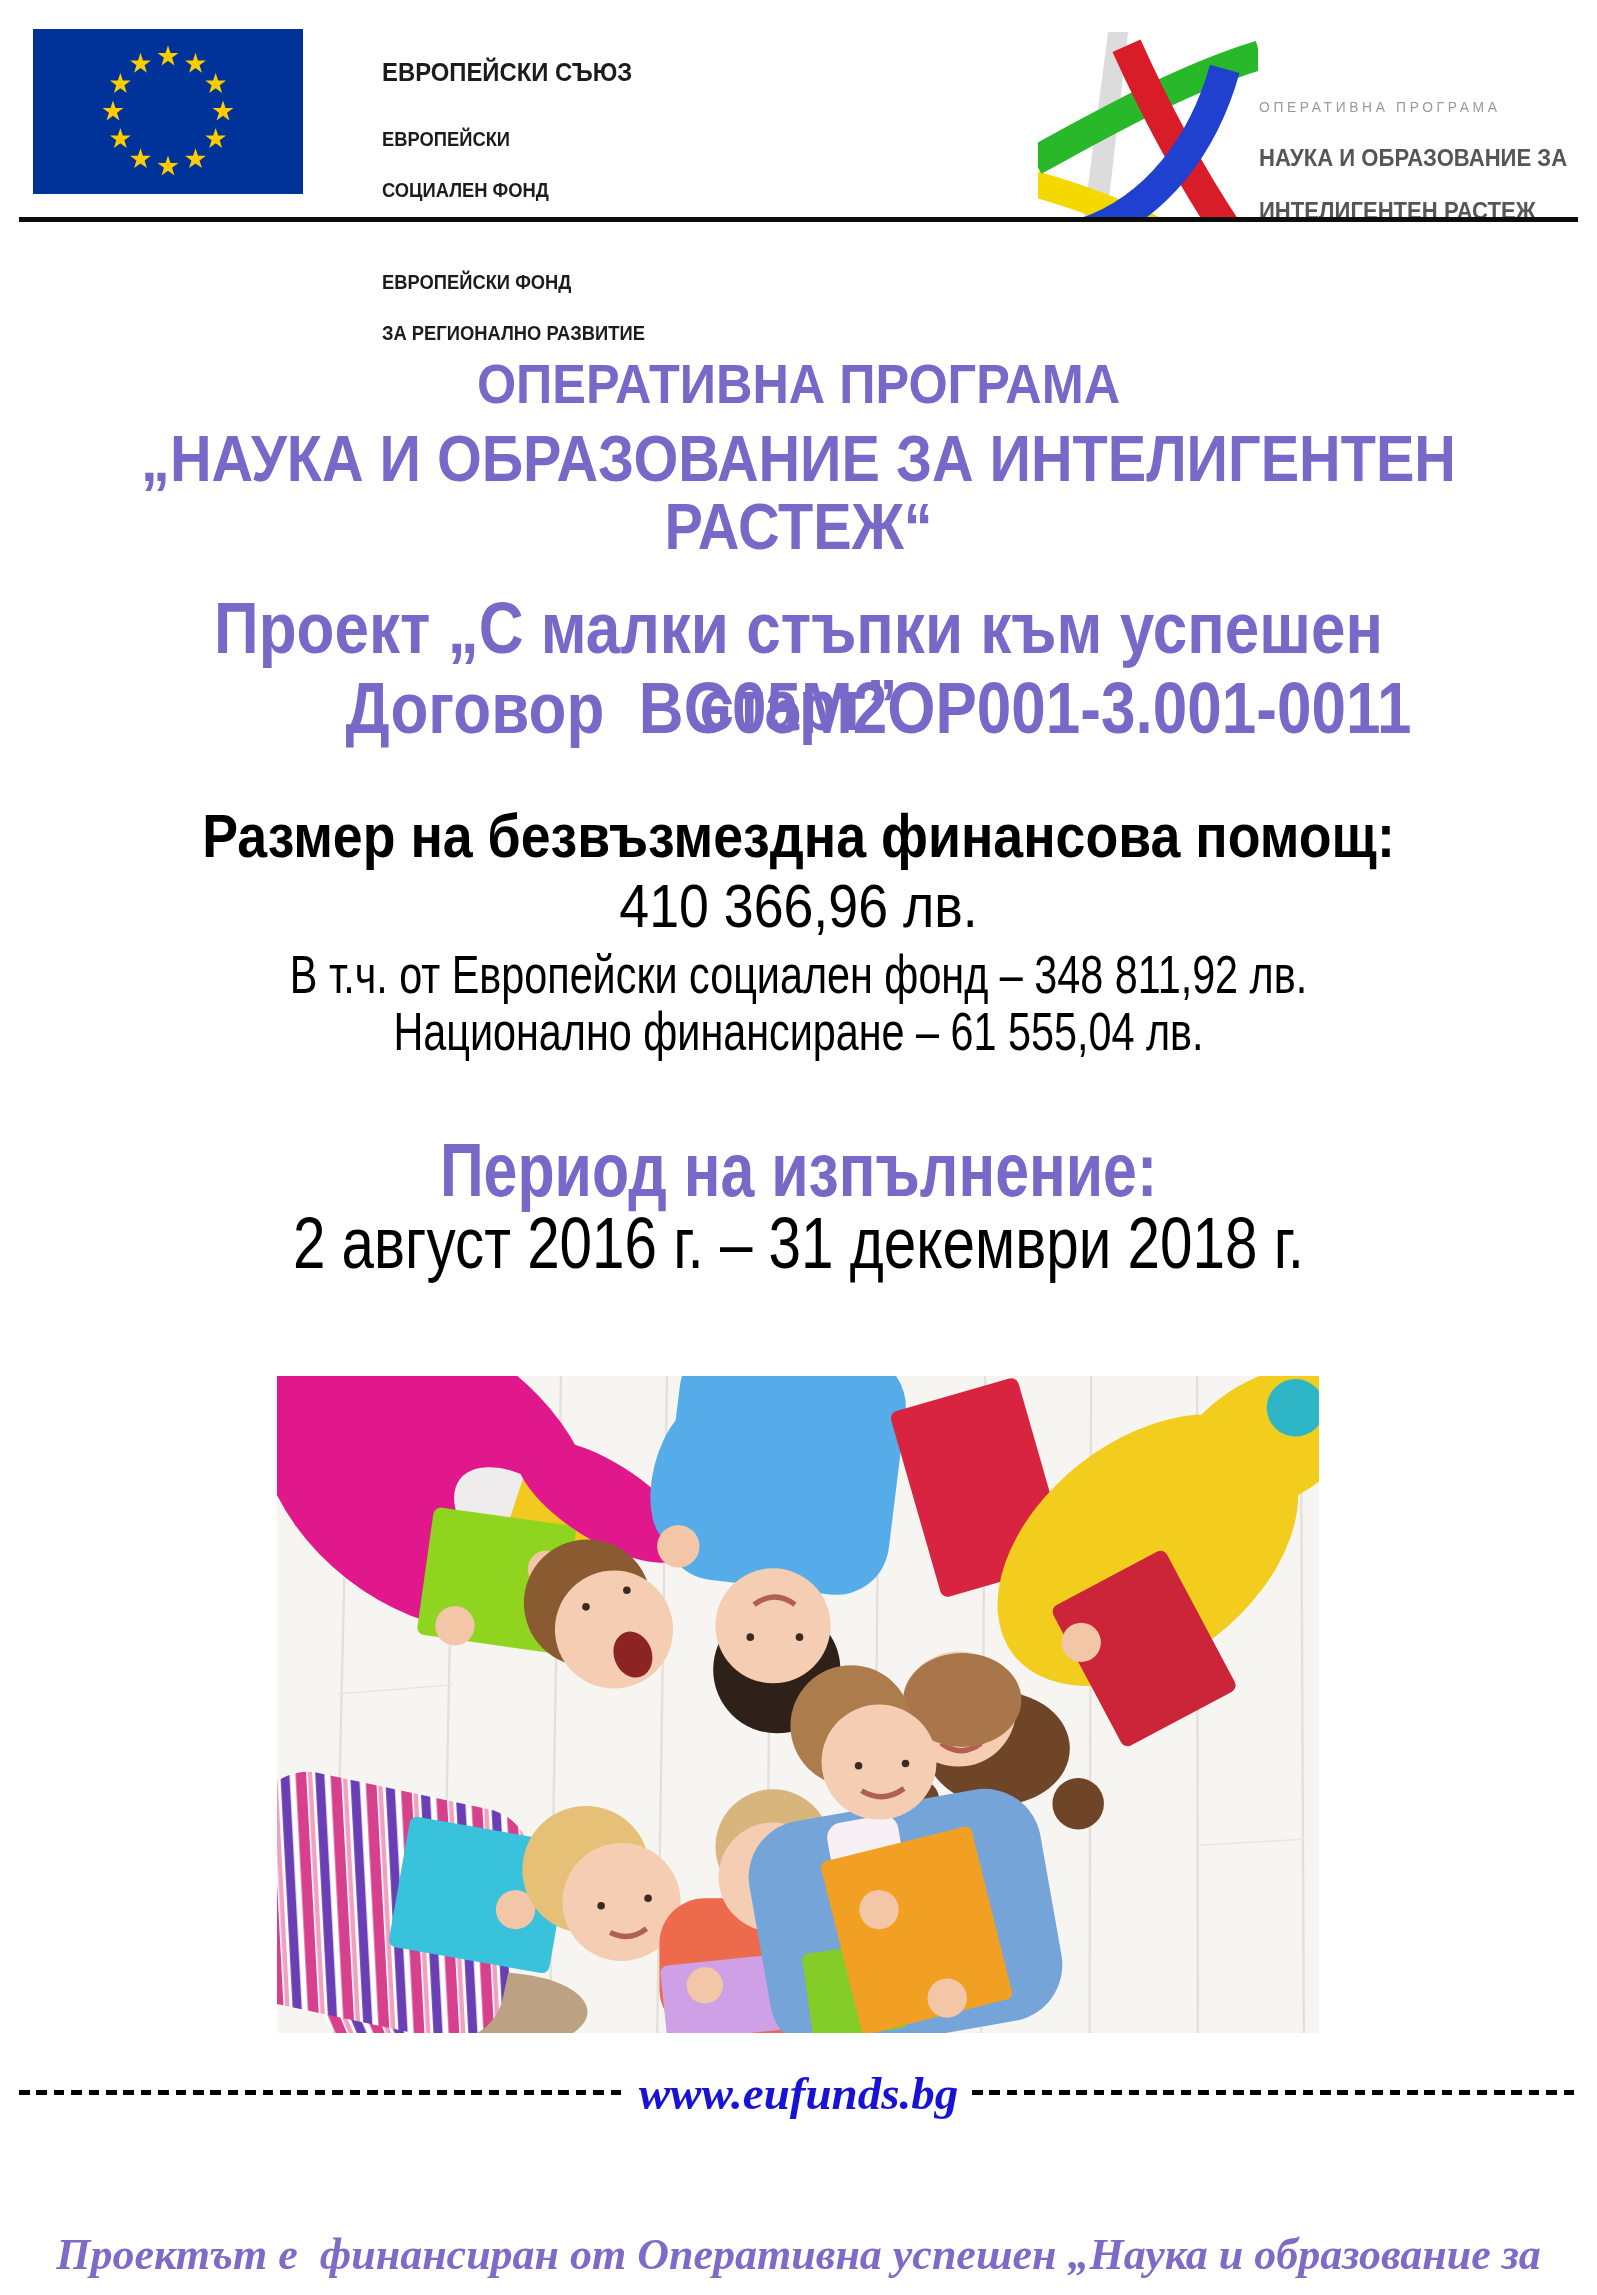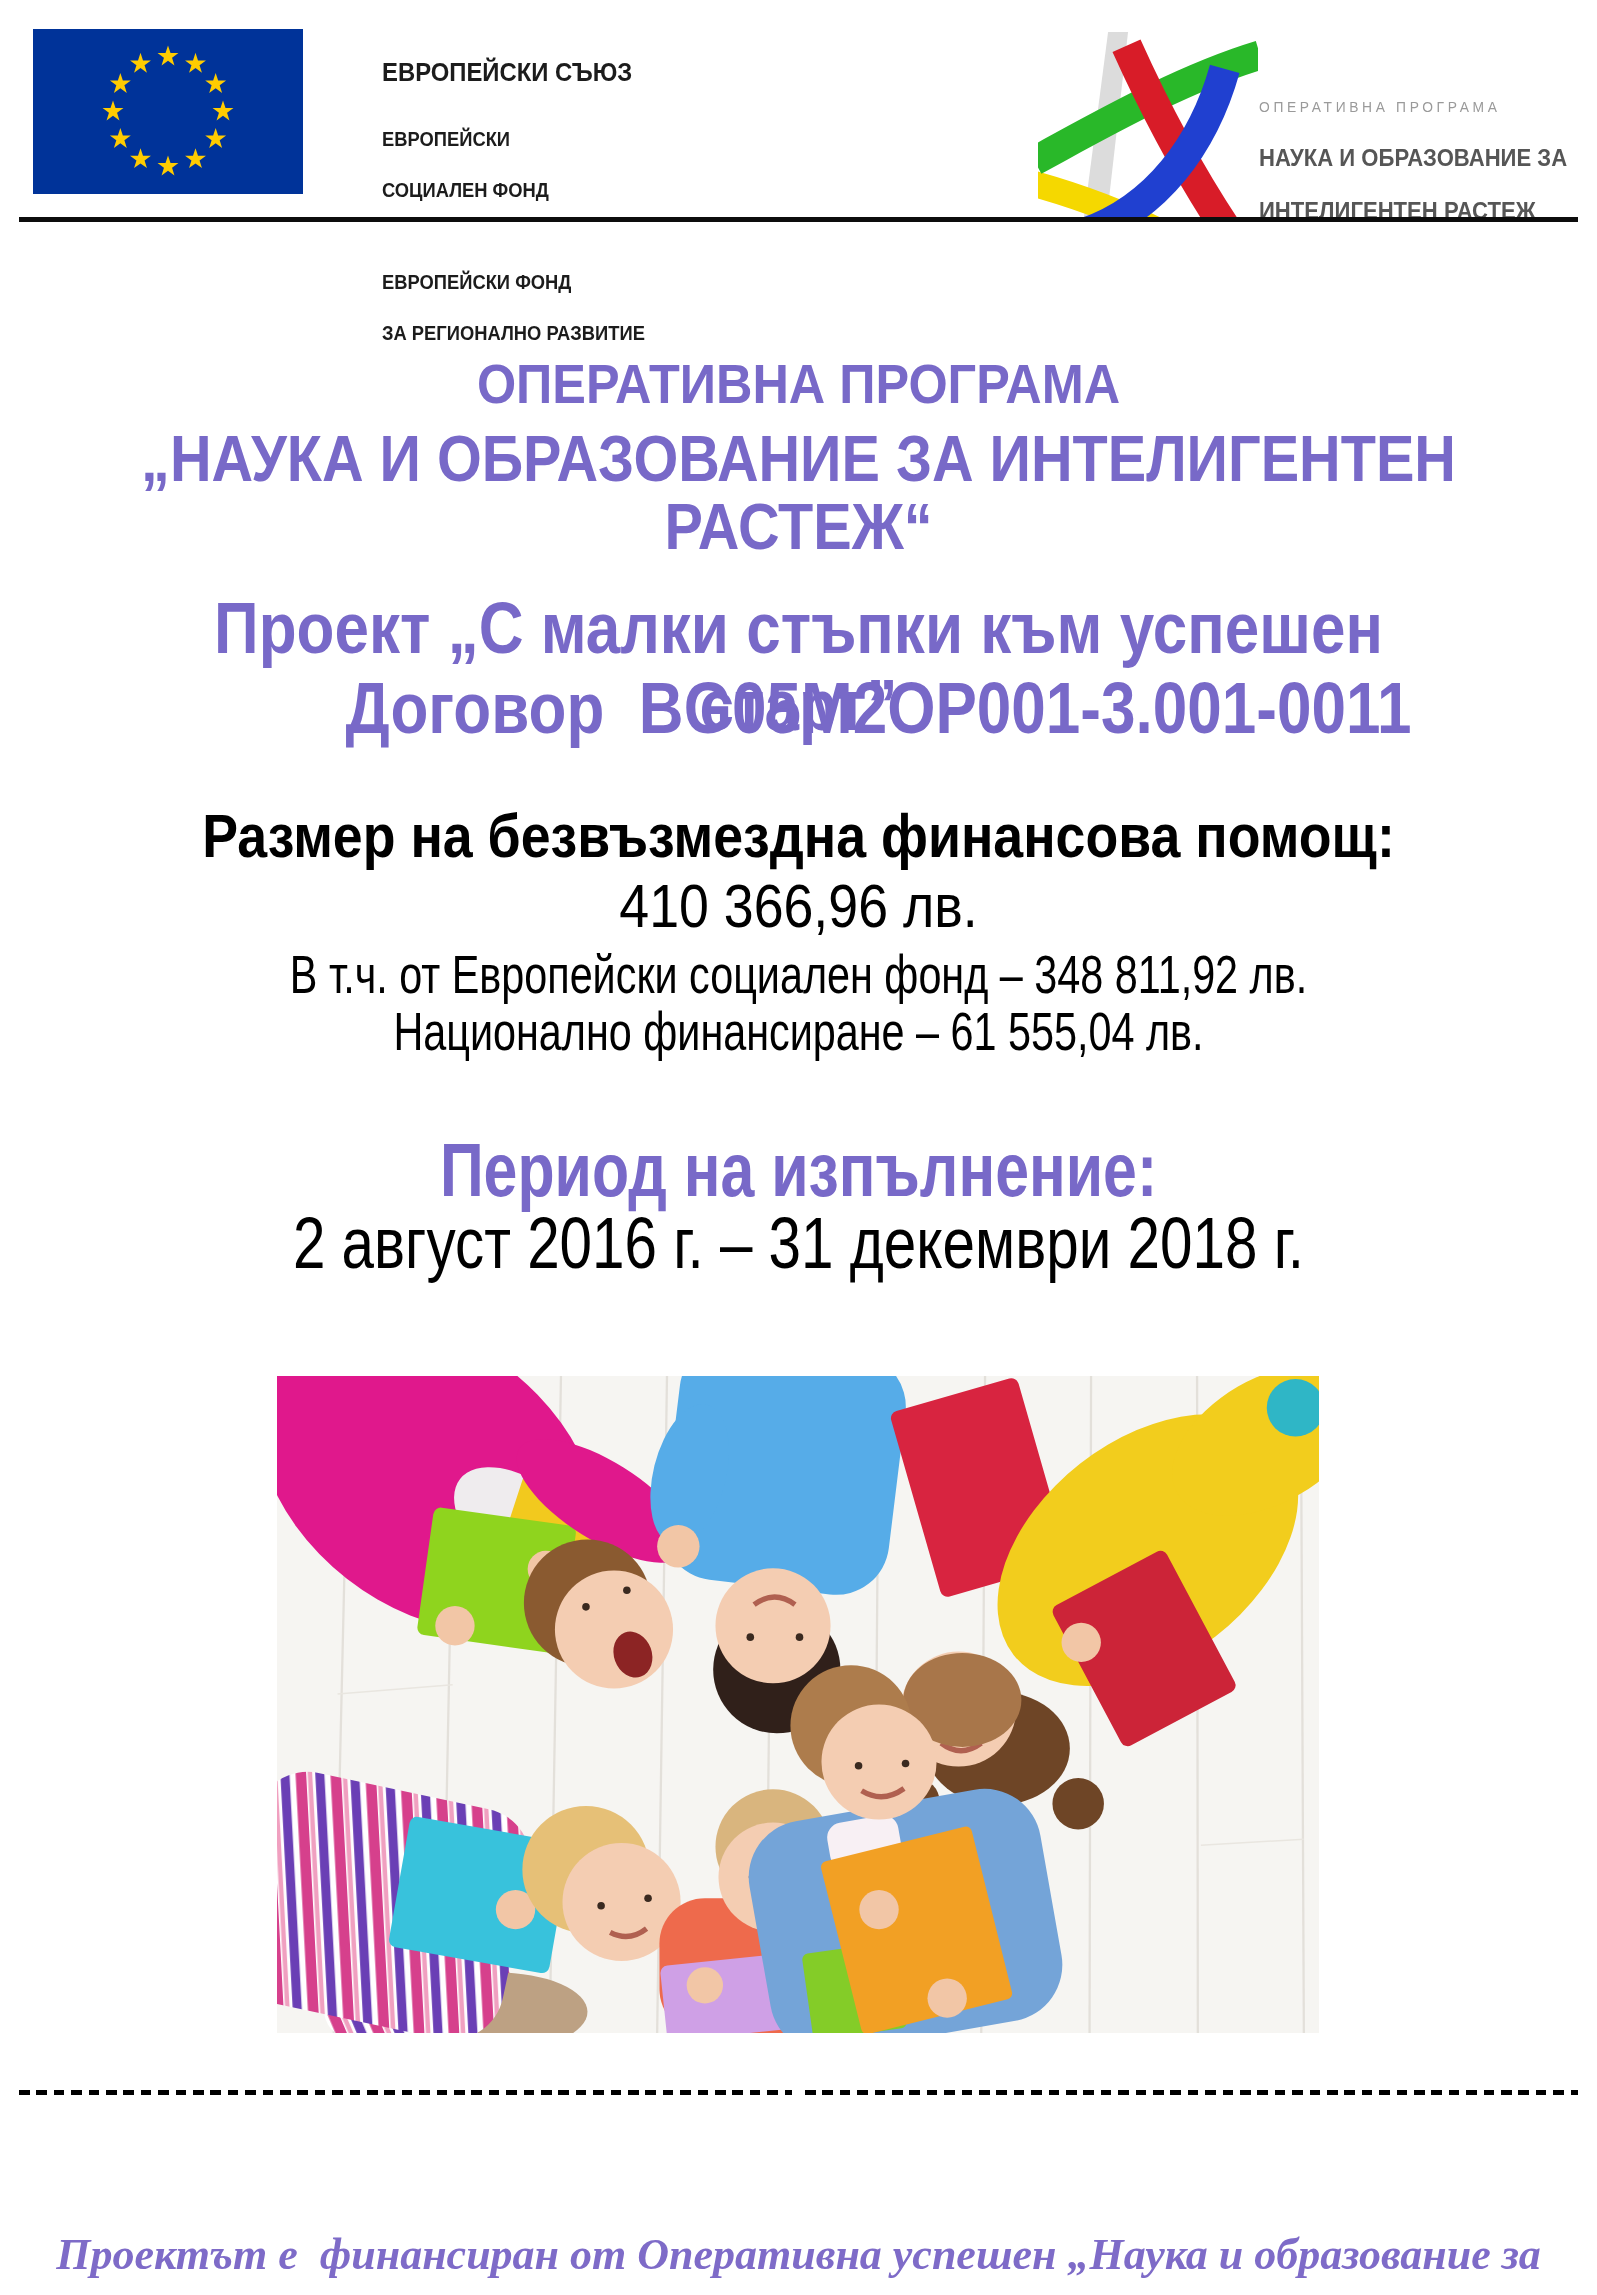--- a/index.html
+++ b/index.html
@@ -236,20 +236,21 @@
         <circle cx="795" cy="510" r="76" fill="#f4cdb2"></circle>
         <circle cx="768" cy="515" r="5" fill="#3a2a20"></circle>
         <circle cx="830" cy="512" r="5" fill="#3a2a20"></circle>
         <path d="M 772 548 Q 800 565 828 545" stroke="#b06050" stroke-width="7" fill="none"></path>
       </g>
     </svg>
   </div>
 
   <div class="link-row">
     <div class="dash"></div>
+    <span class="eufunds">www.eufunds.bg</span>
     <div class="dash"></div>
   </div>
 
   <div class="foot-text">
     <div>Проектът е  финансиран от Оперативна успешен „Наука и образование за</div>
     
     
   </div>
 
 </div>

